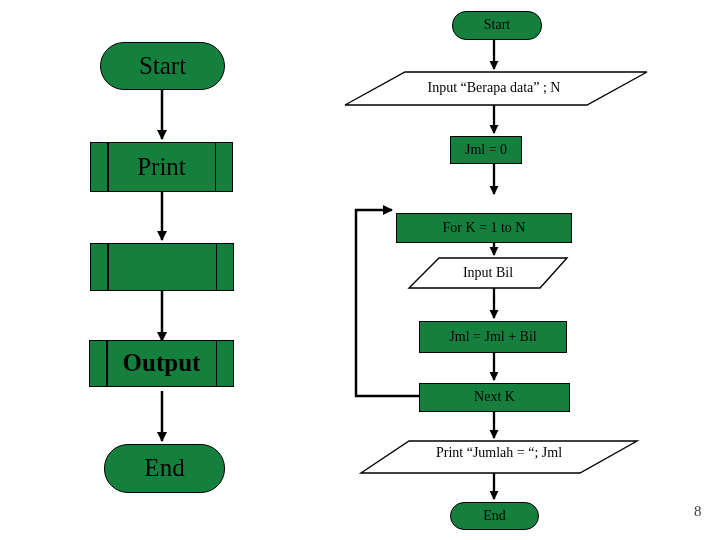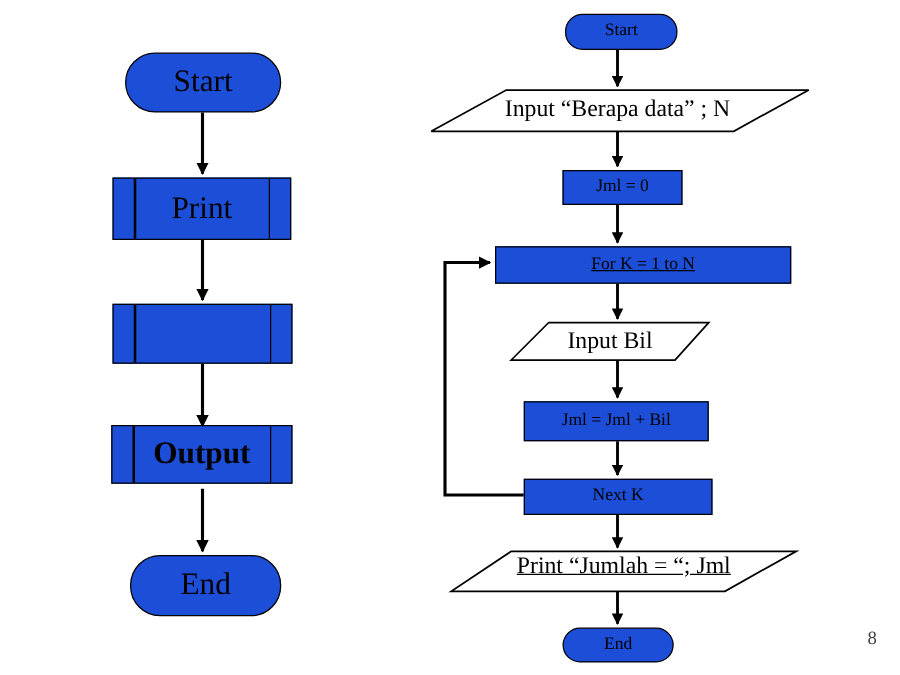--- a/index.html
+++ b/index.html
@@ -18,42 +18,42 @@
   svg.connectors {
     position: absolute; left: 0; top: 0;
     width: 720px; height: 540px;
   }
   .node {
     position: absolute;
     box-sizing: border-box;
     display: flex;
     align-items: center;
     justify-content: center;
-    background: #1d4ed8;
+    background: #15803d;
     border: 1.5px solid #000;
     text-align: center;
     line-height: 1.05;
   }
   .terminator { border-radius: 24px; }
   .terminator.small { border-radius: 14px; }
   .lg { font-size: 25px; }
   .sm { font-size: 14px; }
   .bar {
     position: absolute; top: 0; bottom: 0;
     width: 1.5px; background: #000;
   }
   .bar.left  { left: 16px; }
   .bar.right { right: 16px; }
   .ptext {
     position: absolute;
     display: flex;
     align-items: center;
     justify-content: center;
     text-align: center;
-    font-size: 19px;
+    font-size: 14px;
     background: transparent;
     white-space: nowrap;
   }
   .pagenum {
     position: absolute;
     left: 694px; top: 503px;
     font-size: 15px;
     color: #3f3f3f;
   }
 </style>
@@ -116,41 +116,41 @@
   </div>
 
   <div class="node terminator small sm" style="left:452px; top:11px; width:90px; height:29px;">
     <span>Start</span>
   </div>
 
   <div class="ptext" style="left:370px; top:73px; width:248px; height:30px;">
     <span>Input “Berapa data” ; N</span>
   </div>
 
-  <div class="node sm" style="left:450px; top:136px; width:96px; height:28px;">
+  <div class="node sm" style="left:450px; top:136px; width:72px; height:28px;">
     <span>Jml = 0</span>
   </div>
 
-  <div class="node sm" style="left:396px; top:197px; width:237px; height:30px;text-decoration:underline;">
+  <div class="node sm" style="left:396px; top:213px; width:176px; height:30px;">
     <span>For K = 1 to N</span>
   </div>
 
   <div class="ptext" style="left:409px; top:259px; width:158px; height:28px;">
     <span>Input Bil</span>
   </div>
 
   <div class="node sm" style="left:419px; top:321px; width:148px; height:32px;">
     <span>Jml = Jml + Bil</span>
   </div>
 
   <div class="node sm" style="left:419px; top:383px; width:151px; height:29px;">
     <span>Next K</span>
   </div>
 
-  <div class="ptext" style="left:379px; top:442px; width:240px; height:22px;text-decoration:underline;">
+  <div class="ptext" style="left:379px; top:442px; width:240px; height:22px;">
     <span>Print “Jumlah = “; Jml</span>
   </div>
 
   <div class="node terminator small sm" style="left:450px; top:502px; width:89px; height:28px;">
     <span>End</span>
   </div>
 
   <div class="pagenum">8</div>
 
 </div>

